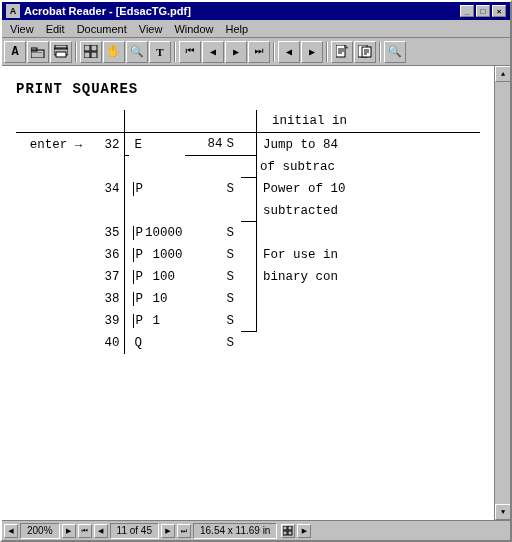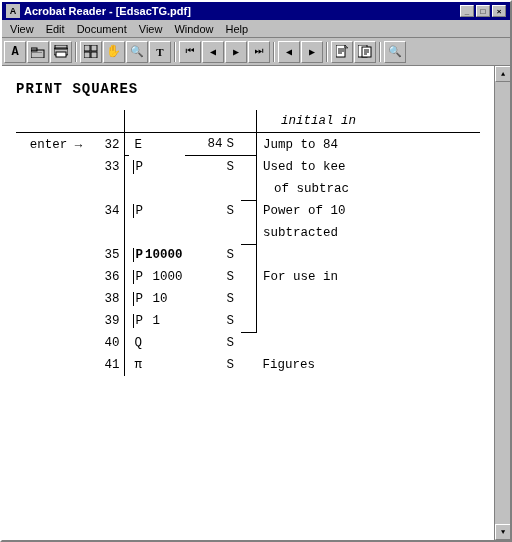--- a/index.html
+++ b/index.html
@@ -343,85 +343,73 @@
 
 
             <tr>
               <td></td>
               <td></td>
               <td style="border-left:1px solid #000;"></td>
               <td></td>
               <td></td>
               <td></td>
               <td style="border-bottom:1px solid #000;border-right:1px solid #000;width:12px;"></td>
-              <td style="padding-left:24px;font-style:italic;">initial in</td>
+              <td style="padding-left:15px;">initial in</td>
             </tr>
 
             <tr style="border-top:1px solid #000;">
               <td style="text-align:center;border-top:1px solid #000;">enter →</td>
               <td style="text-align:right;padding-right:4px;border-top:1px solid #000;">32</td>
               <td style="border-left:1px solid #000;border-top:1px solid #000;border-bottom:1px solid #000;"></td>
               <td style="padding-left:6px;border-top:1px solid #000;">E</td>
               <td style="text-align:right;border-top:1px solid #000;border-bottom:1px solid #000;">84</td>
               <td style="border-top:1px solid #000;border-bottom:1px solid #000;">S</td>
               <td style="border-top:1px solid #000;border-right:1px solid #000;border-bottom:1px solid #000;width:12px;"></td>
               <td style="padding-left:6px;border-top:1px solid #000;">Jump to 84</td>
             </tr>
 
             <tr>
               <td></td>
-              <td style="text-align:right;padding-right:4px;">33</td>
+              <td></td>
+              <td style="border-left:1px solid #000;"></td>
+              <td></td>
+              <td></td>
+              <td></td>
+              <td style="border-bottom:1px solid #000;border-right:1px solid #000;width:12px;"></td>
+              <td style="padding-left:3px;">of subtrac</td>
+            </tr>
+
+            <tr>
+              <td></td>
+              <td style="text-align:right;padding-right:4px;">34</td>
               <td style="border-left:1px solid #000;"></td>
               <td style="padding-left:4px;">
                 <span style="border-left:1px solid #000;margin-right:2px;padding-left:2px;">P</span>
               </td>
               <td></td>
               <td>S</td>
               <td style="border-top:1px solid #000;border-right:1px solid #000;width:12px;"></td>
-              <td style="padding-left:6px;">Used to kee</td>
-            </tr>
-            <tr>
-              <td></td>
-              <td></td>
-              <td style="border-left:1px solid #000;"></td>
-              <td></td>
-              <td></td>
-              <td></td>
-              <td style="border-bottom:1px solid #000;border-right:1px solid #000;width:12px;"></td>
-              <td style="padding-left:17px;">of subtrac</td>
-            </tr>
-
-            <tr>
-              <td></td>
-              <td style="text-align:right;padding-right:4px;">34</td>
-              <td style="border-left:1px solid #000;"></td>
-              <td style="padding-left:4px;">
-                <span style="border-left:1px solid #000;margin-right:2px;padding-left:2px;">P</span>
-              </td>
-              <td></td>
-              <td>S</td>
-              <td style="border-top:1px solid #000;border-right:1px solid #000;width:12px;"></td>
               <td style="padding-left:6px;">Power of 10</td>
             </tr>
             <tr>
               <td></td>
               <td></td>
               <td style="border-left:1px solid #000;"></td>
               <td></td>
               <td></td>
               <td></td>
               <td style="border-bottom:1px solid #000;border-right:1px solid #000;width:12px;"></td>
               <td style="padding-left:6px;">subtracted</td>
             </tr>
 
             <tr>
               <td></td>
               <td style="text-align:right;padding-right:4px;">35</td>
               <td style="border-left:1px solid #000;"></td>
-              <td style="padding-left:4px;font-weight:bold;">
+              <td style="padding-left:4px;">
                 <span style="border-left:1px solid #000;margin-right:2px;padding-left:2px;">P</span>10000
               </td>
               <td></td>
               <td>S</td>
               <td style="border-top:1px solid #000;border-right:1px solid #000;width:12px;"></td>
               <td></td>
             </tr>
 
             <tr>
               <td></td>
@@ -429,20 +417,32 @@
               <td style="border-left:1px solid #000;"></td>
               <td style="padding-left:4px;">
                 <span style="border-left:1px solid #000;margin-right:2px;padding-left:2px;">P</span> 1000
               </td>
               <td></td>
               <td>S</td>
               <td style="border-right:1px solid #000;width:12px;"></td>
               <td style="padding-left:6px;">For use in</td>
             </tr>
 
+            <tr>
+              <td></td>
+              <td style="text-align:right;padding-right:4px;">37</td>
+              <td style="border-left:1px solid #000;"></td>
+              <td style="padding-left:4px;">
+                <span style="border-left:1px solid #000;margin-right:2px;padding-left:2px;">P</span>  100
+              </td>
+              <td></td>
+              <td>S</td>
+              <td style="border-right:1px solid #000;width:12px;"></td>
+              <td style="padding-left:6px;">binary con</td>
+            </tr>
 
             <tr>
               <td></td>
               <td style="text-align:right;padding-right:4px;">38</td>
               <td style="border-left:1px solid #000;"></td>
               <td style="padding-left:4px;">
                 <span style="border-left:1px solid #000;margin-right:2px;padding-left:2px;">P</span>   10
               </td>
               <td></td>
               <td>S</td>
@@ -467,38 +467,48 @@
               <td></td>
               <td style="text-align:right;padding-right:4px;">40</td>
               <td style="border-left:1px solid #000;"></td>
               <td style="padding-left:6px;">Q</td>
               <td></td>
               <td>S</td>
               <td style="width:12px;"></td>
               <td></td>
             </tr>
 
-            <tr>
-              <td></td>
-              <td style="text-align:right;padding-right:4px;">41</td>
-              <td style="border-left:1px solid #000;"></td>
-              <td style="padding-left:6px;">π</td>
-              <td></td>
-              <td>S</td>
-              <td style="width:12px;"></td>
-              <td style="padding-left:6px;">Figures</td>
-            </tr>
 
           </tbody>
         </table>
       </div>
     </div>
 
     <div class="scroll-bar-right">
       <div class="scroll-arrow">▲</div>
       <div class="scroll-track"></div>
       <div class="scroll-arrow">▼</div>
     </div>
 
   </div>
 
+  <div class="status-bar">
+    <div class="status-btn" style="margin-left:2px;">◀</div>
+    <div class="status-seg">200%</div>
+    <div class="status-btn">▶</div>
+    <div class="status-btn">⏮</div>
+    <div class="status-btn">◀</div>
+    <div class="status-seg">11 of 45</div>
+    <div class="status-btn">▶</div>
+    <div class="status-btn">⏭</div>
+    <div class="status-seg">16.54 x 11.69 in</div>
+    <div class="status-btn" style="margin-left:2px;">
+      <svg width="10" height="10" viewBox="0 0 10 10">
+          <rect x="0" y="0" width="4" height="4" fill="none" stroke="#000" stroke-width="1"></rect>
+          <rect x="5" y="0" width="4" height="4" fill="none" stroke="#000" stroke-width="1"></rect>
+          <rect x="0" y="5" width="4" height="4" fill="none" stroke="#000" stroke-width="1"></rect>
+          <rect x="5" y="5" width="4" height="4" fill="none" stroke="#000" stroke-width="1"></rect>
+        </svg>
+    </div>
+    <div class="status-btn">▶</div>
+  </div>
 
 </div>
 
 </body></html>

